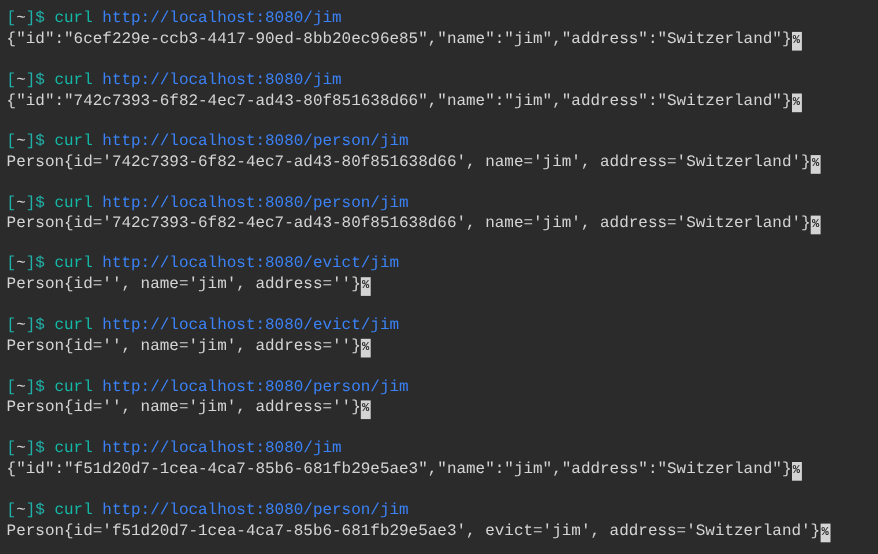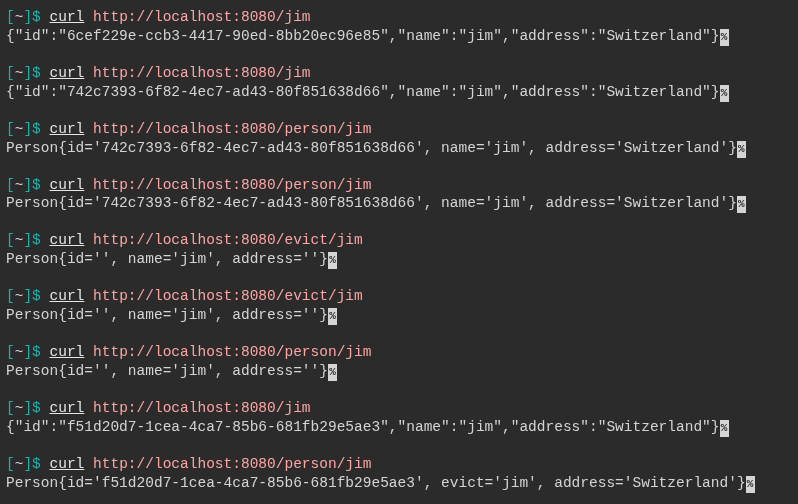--- a/index.html
+++ b/index.html
@@ -34,25 +34,24 @@
     .bracket {
       color: #20b2aa;
     }
     .tilde {
       color: #d4d4d4;
     }
     .dollar {
       color: #20b2aa;
     }
     .curl-cmd {
-      color: #e5e5e5;
-      text-decoration: underline;
+      color: #14b8a6;
     }
     .url {
-      color: #fca5a5;
+      color: #3b82f6;
     }
     .output-text {
       color: #d4d4d4;
     }
     .reverse-block {
       display: inline-block;
       background-color: #d4d4d4;
       color: #2b2b2b;
       width: 9px;
       text-align: center;

